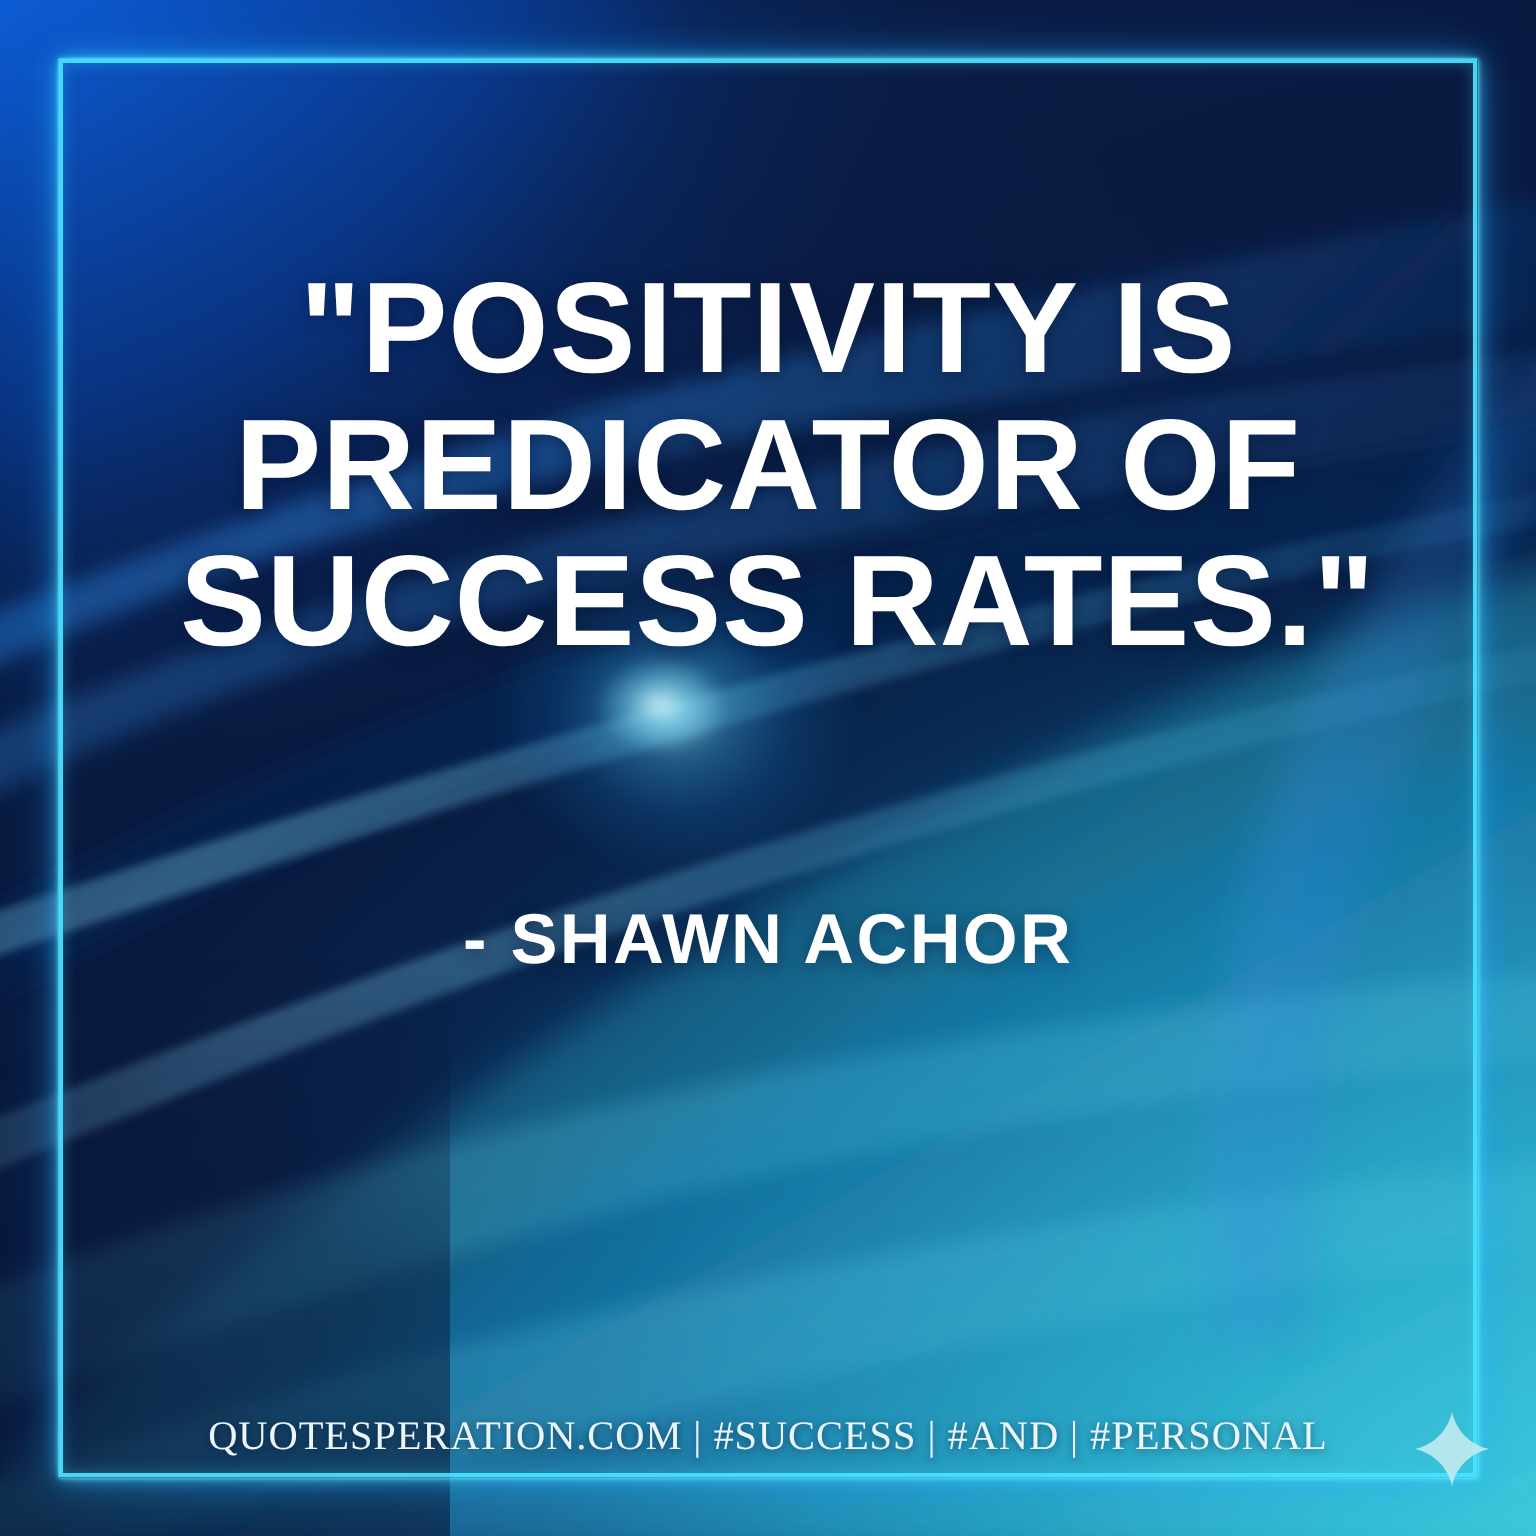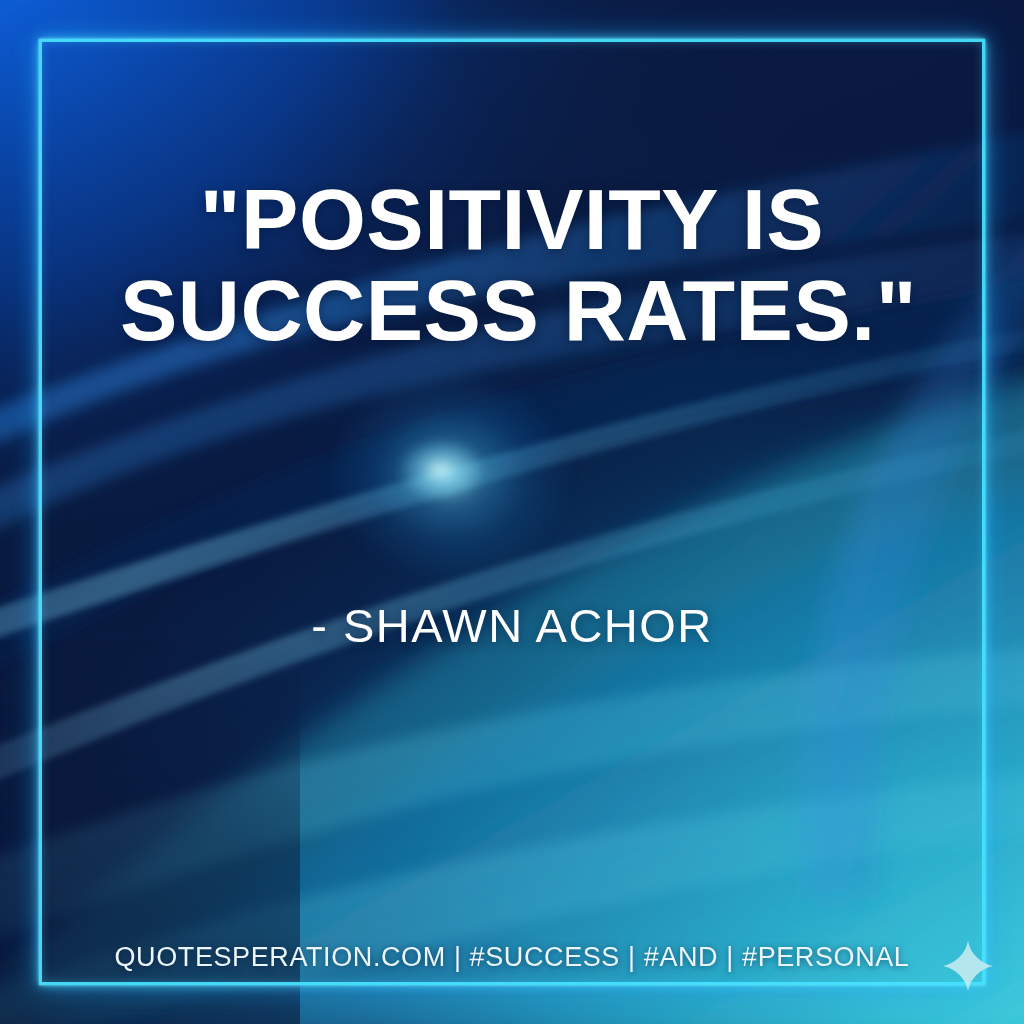--- a/index.html
+++ b/index.html
@@ -93,32 +93,32 @@
     padding:0 120px;
   }
   .quote .ln{display:block;white-space:nowrap;}
 
   .attribution{
     position:absolute;
     left:0;right:0;top:598px;
     text-align:center;
     color:#ffffff;
     font-family:"Liberation Sans",sans-serif;
-    font-weight:normal;
+    font-weight:bold;
     font-size:47px;
     letter-spacing:1.5px;
     text-shadow:0 2px 12px rgba(3,16,45,.45);
   }
 
   .footer{
     position:absolute;
     left:0;right:0;top:942px;
     text-align:center;
     color:#eaf6fb;
-    font-family:Liberation Sans, sans-serif;
+    font-family:Liberation Serif, serif;
     font-weight:normal;
     font-size:27px;
     letter-spacing:.6px;
     text-shadow:0 1px 6px rgba(3,16,45,.55);
   }
 
   
   .sparkle{
     position:absolute;
     left:940px;top:938px;
@@ -209,20 +209,21 @@
   <div class="glow-core"></div>
   <div class="glow-core2"></div>
 
   <div class="frame-mask-dark"></div>
   <div class="frame"></div>
 
   <div class="content">
 
     <div class="quote">
       <span class="ln">"POSITIVITY IS</span>
+      <span class="ln">PREDICATOR OF</span>
       <span class="ln">SUCCESS RATES."</span>
     </div>
 
     <div class="attribution">- SHAWN ACHOR</div>
 
     <div class="footer">QUOTESPERATION.COM | #SUCCESS | #AND | #PERSONAL</div>
 
     <div class="sparkle">
       <svg viewBox="0 0 56 56" aria-hidden="true">
         <path d="M28 3 C30.4 15.6 40.4 25.6 53 28 C40.4 30.4 30.4 40.4 28 53 C25.6 40.4 15.6 30.4 3 28 C15.6 25.6 25.6 15.6 28 3 Z" fill="#bfe9ef" opacity="0.92"></path>

